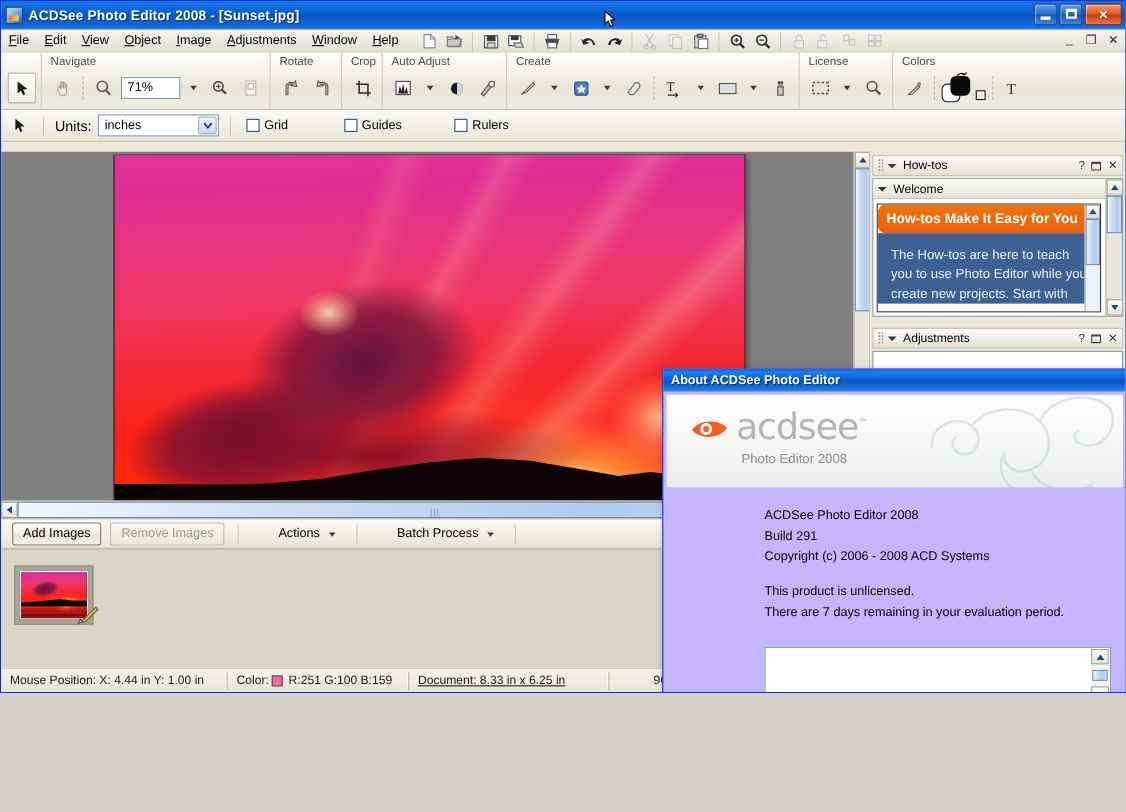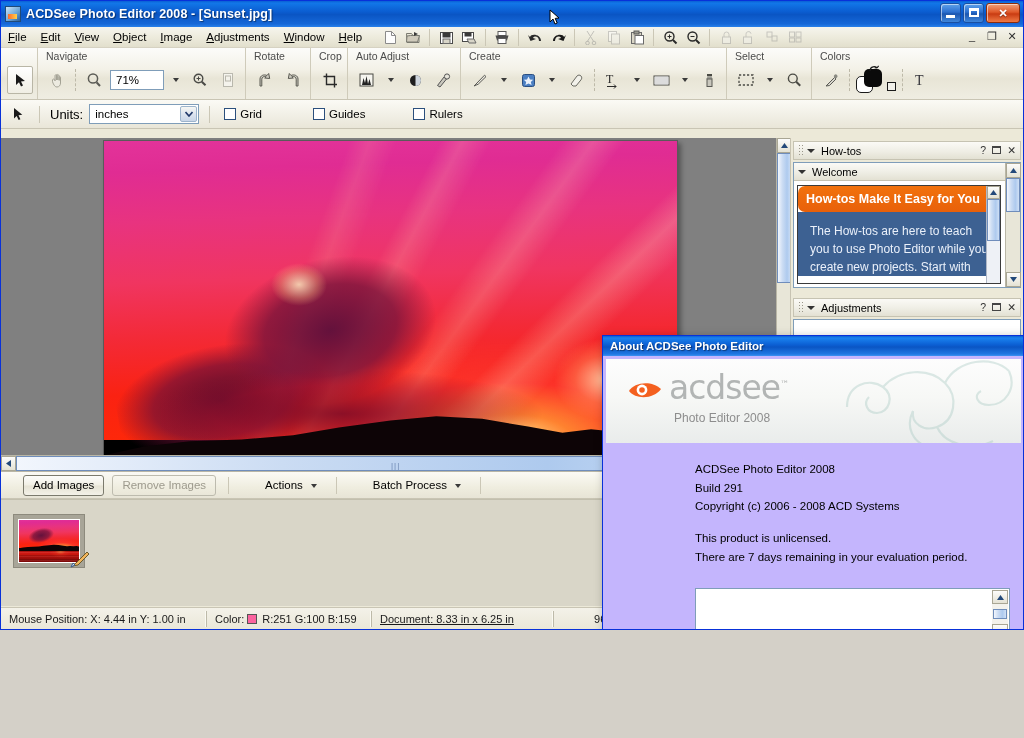--- a/index.html
+++ b/index.html
@@ -231,21 +231,21 @@
     font-size:7px; color:#23497a;
   }
   .sb-thumb {
     background: linear-gradient(90deg,#f2f6fd,#cbdcf3 35%,#aecaee 70%,#cfe0f6);
     border:1px solid #6f8dbb;
   }
   .basket-toolbar {
     position:absolute; left:0; right:0; height:28px;
     background: linear-gradient(180deg,#fbfaf5,#efeddf 60%,#e7e4d6);
     border-top:1px solid #b9b6a6; border-bottom:1px solid #c9c5b4;
-    display:flex; align-items:center; padding-left:22px; gap:8px;
+    display:flex; align-items:center; padding-left:10px; gap:8px;
   }
   .btn {
     height: 21px; padding: 0 9px;
     border:1px solid #7b7a6d; border-radius:3px;
     background: linear-gradient(180deg,#fdfdfc,#f1efe4 48%,#e6e3d4 52%,#f3f1e8);
     font-size:11.5px; color:#000;
     display:flex; align-items:center; justify-content:center;
     white-space:nowrap;
   }
   .btn.flat { border:1px solid transparent; background:transparent; }
@@ -676,21 +676,21 @@
           <svg width="15" height="17">
               <rect x="5" y="2" width="5" height="2.2" fill="#4a4a44"></rect>
               <path d="M5.5 4.2 L9.5 4.2 L10.5 7 L4.5 7z" fill="#9a9a92"></path>
               <rect x="5" y="7" width="5" height="7.5" fill="#c9c7bd" stroke="#5a5a55"></rect>
             </svg>
         </div>
       </div>
     </div>
 
     <div class="tgroup">
-      <div class="tglabel">Select</div>
+      <div class="tglabel">License</div>
       <div class="tgrow">
         <div class="tool">
           <svg width="18" height="16">
               <rect x="2" y="3" width="14" height="10" fill="none" stroke="#4a4a44" stroke-dasharray="2.2 1.8" stroke-width="1.3"></rect>
             </svg>
         </div>
         <div class="tool sm">
             <div class="caret"></div>
           </div>
         <div class="tool">

